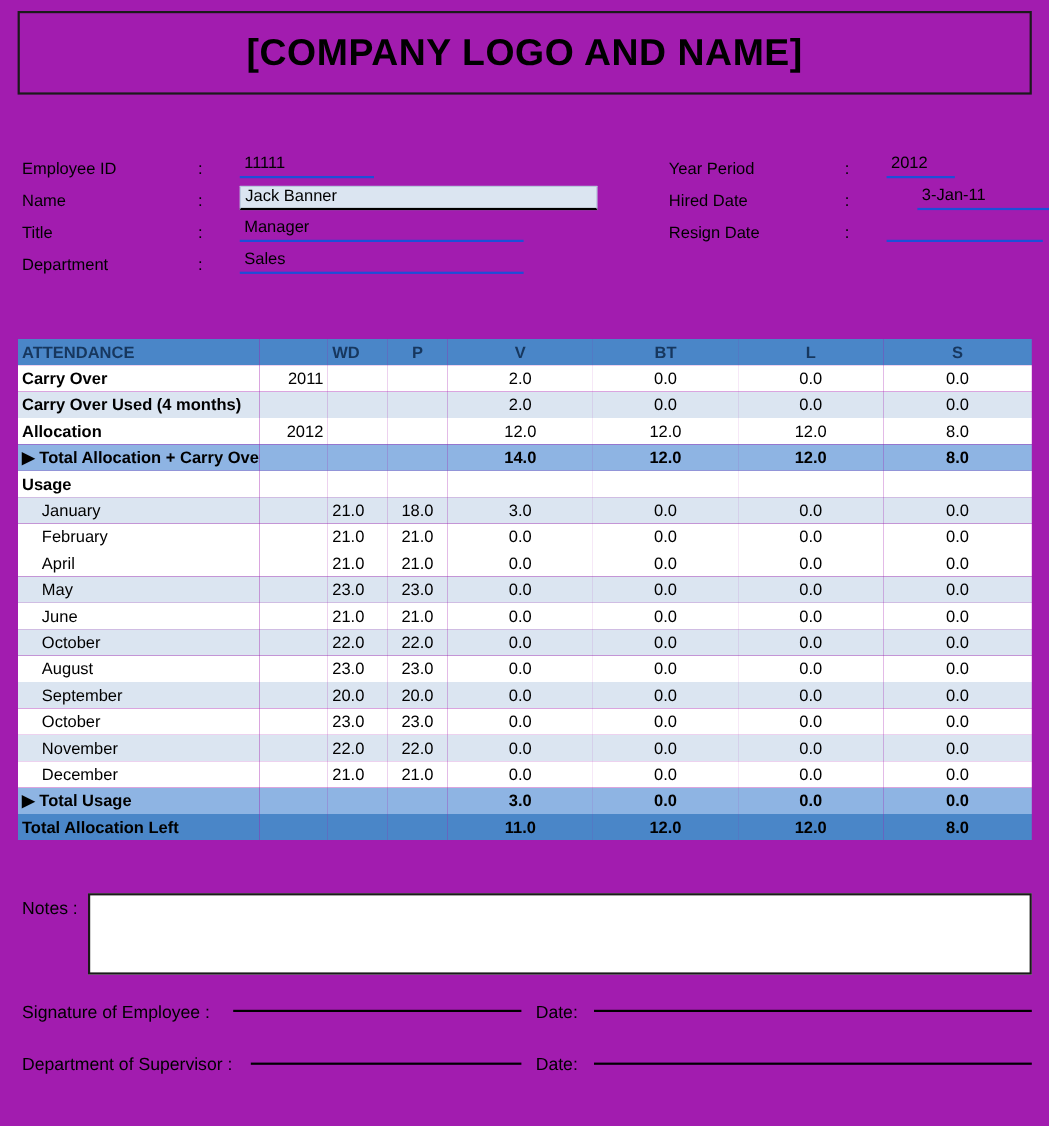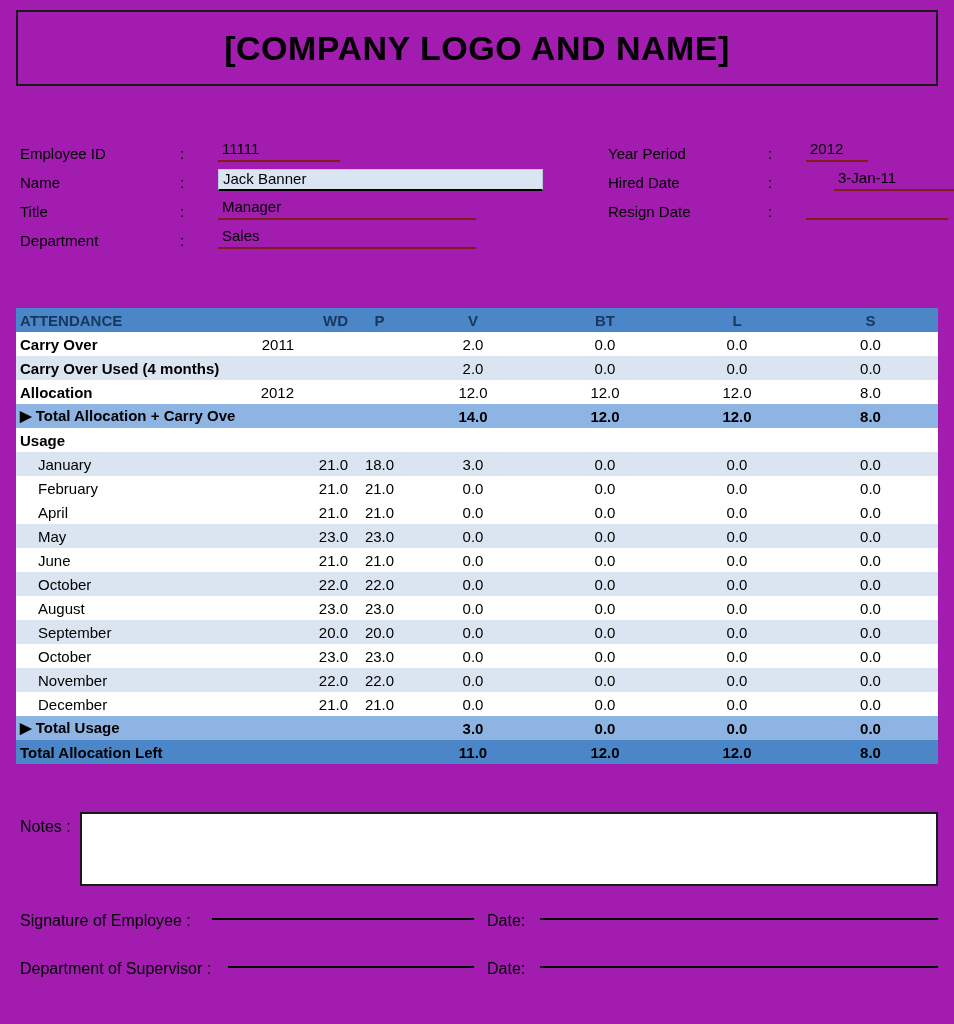--- a/index.html
+++ b/index.html
@@ -9,34 +9,34 @@
 
   .logo-box {
     position:absolute; left:16px; top:10px; width:922px; height:76px;
     border:2px solid #1a1a1a; display:flex; align-items:center; justify-content:center;
   }
   .logo-box span { font-size:34px; font-weight:600; letter-spacing:.5px; }
 
   .info-row { position:absolute; display:flex; align-items:flex-end; height:24px; font-size:15px; }
   .flabel { width:160px; }
   .fcolon { width:38px; }
-  .fvalue { border-bottom:2px solid #7f1d1d; padding:0 4px 1px 4px; min-height:22px; }
+  .fvalue { border-bottom:2px solid #1d4ed8; padding:0 4px 1px 4px; min-height:22px; }
   .w122 { width:122px; } .w325 { width:325px; } .w258 { width:258px; }
   .w62 { width:62px; } .w136 { width:136px;margin-left:28px; } .w142 { width:142px; }
   .rlabel { width:160px; }
   .highlight { background:#dbe5f1; border:1px solid #b8c9dd; border-bottom:2px solid #000; }
 
   table.att-table {
     position:absolute; left:16px; top:308px; width:922px;
     border-collapse:collapse; table-layout:fixed; font-size:15px;
   }
   .att-table th, .att-table td { height:24px; padding:0 4px; overflow:hidden; white-space:nowrap; vertical-align:middle; }
   .c0 { width:220px; text-align:left; padding-left:6px; }
   .c1 { width:62px; text-align:right; }
-  .c2 { width:54px; text-align:right; }
+  .c2 { width:54px; text-align:left; }
   .c3 { width:55px; text-align:center; }
   .c4 { width:132px; text-align:center; }
   .c5 { width:132px; text-align:center; }
   .c6 { width:132px; text-align:center; }
   .c7 { width:135px; text-align:center; }
   thead tr { background:#4a86c8; }
   thead th { font-weight:bold; color:#17375e; }
   tr.row-white { background:#ffffff; }
   tr.row-stripe { background:#dbe5f1;margin-top:20px; }
   tr.row-subtotal { background:#8eb4e3; font-weight:bold; }

